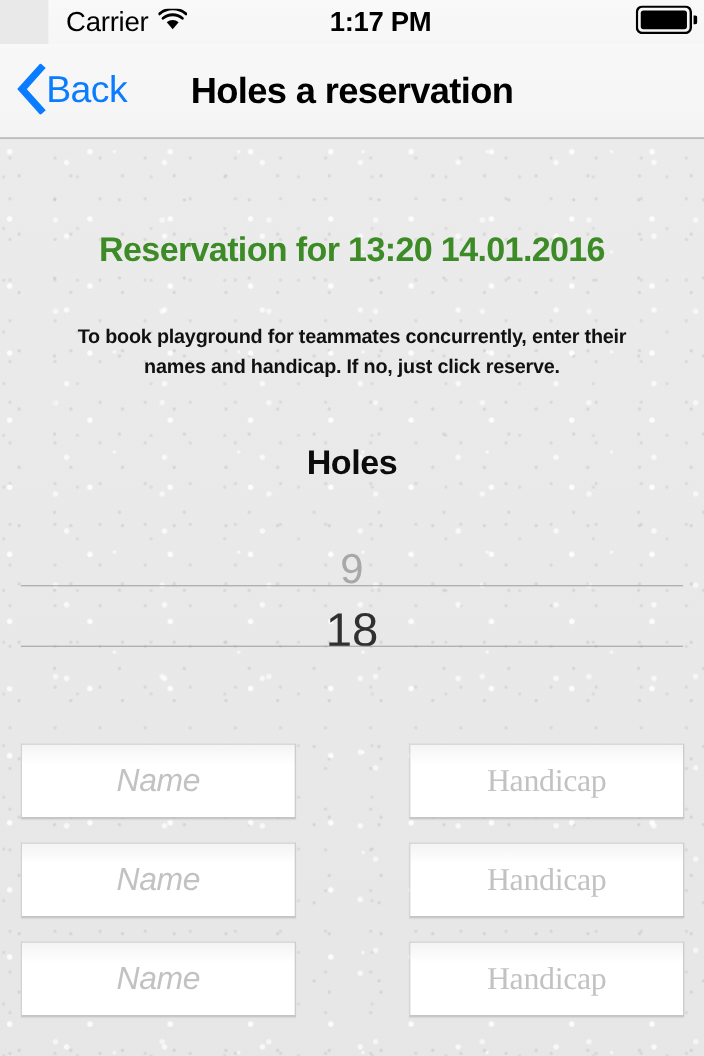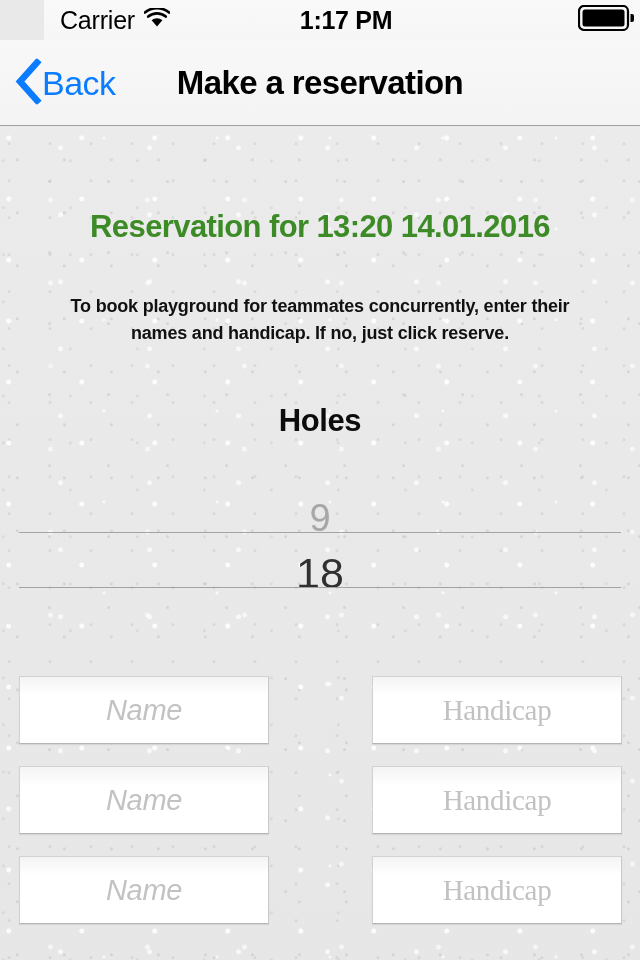--- a/index.html
+++ b/index.html
@@ -258,21 +258,21 @@
 
   <div id="nav-bar">
     <div id="back-button">
       <span class="chevron-left">
         <svg width="28" height="46" viewBox="0 0 28 46">
           <path d="M23 4 L6 23 L23 42" stroke="#0a7cff" stroke-width="6.5" fill="none" stroke-linecap="square" stroke-linejoin="miter"></path>
         </svg>
       </span>
       <span id="back-label">Back</span>
     </div>
-    <div id="nav-title">Make a reservation</div>
+    <div id="nav-title">Holes a reservation</div>
   </div>
 
   <div id="content">
 
     <div id="reservation-heading">Reservation for 13:20 14.01.2016</div>
 
     <div id="instructions">To book playground for teammates concurrently, enter their names and handicap. If no, just click reserve.</div>
 
     <div id="holes-label">Holes</div>
 

